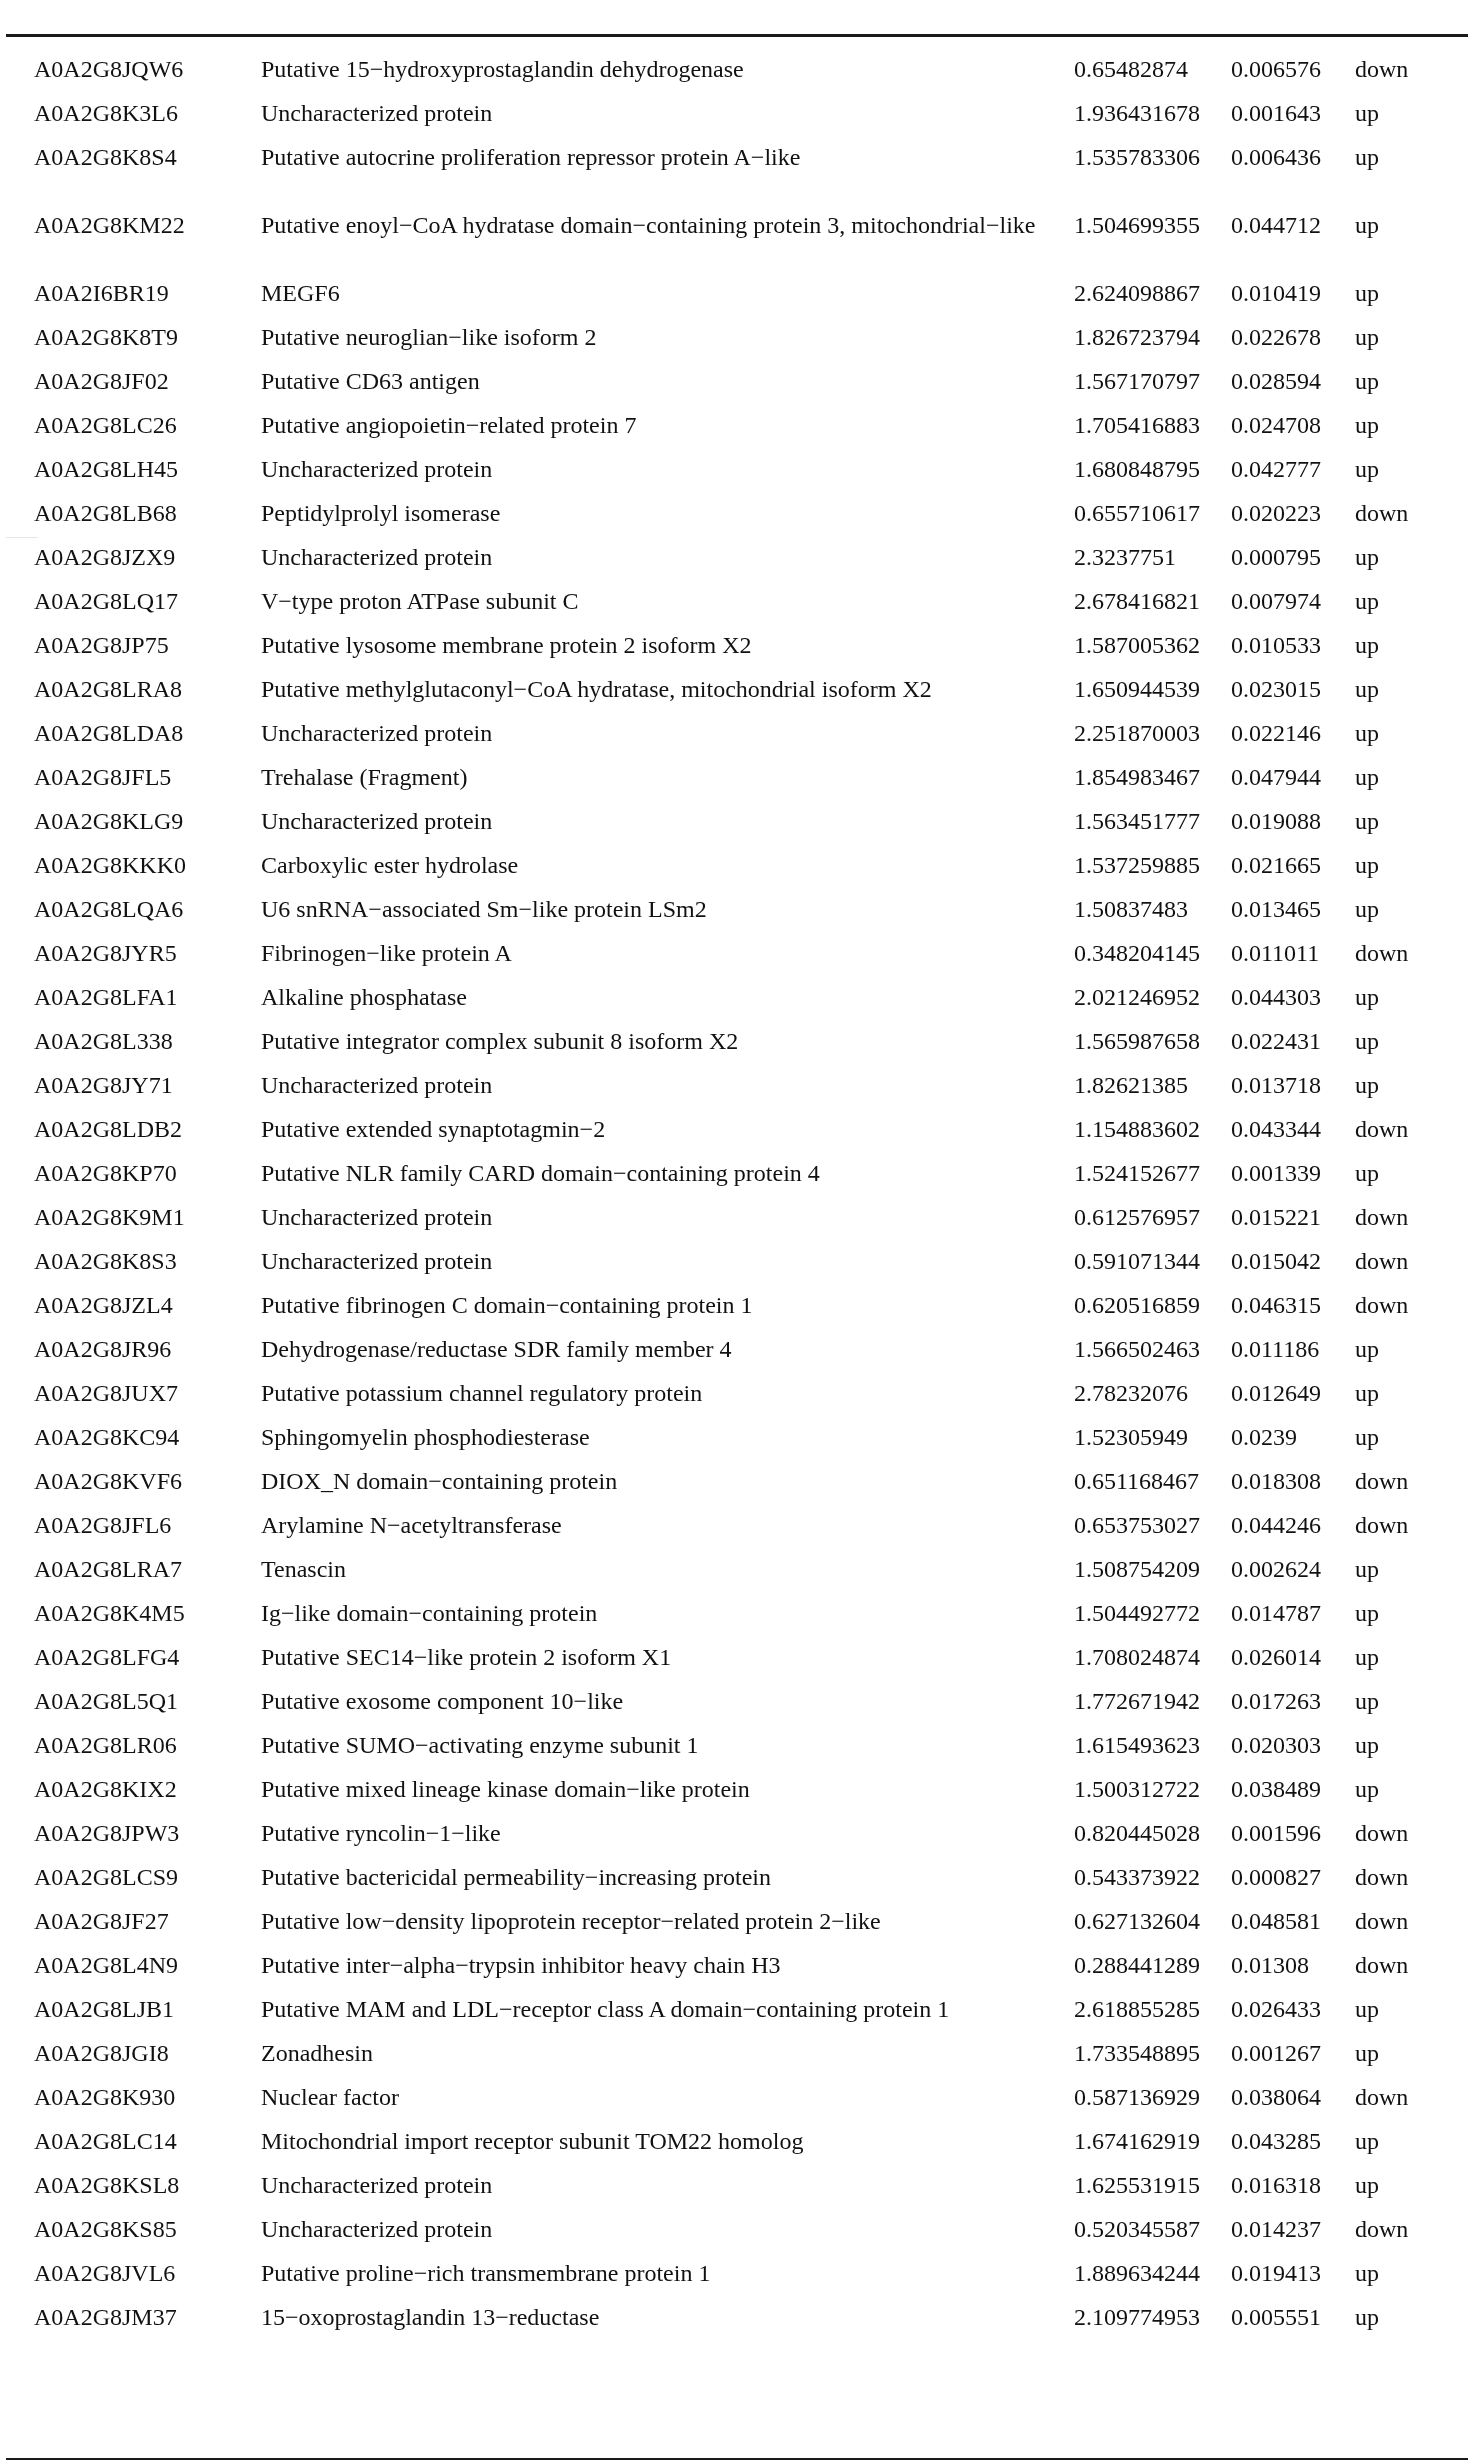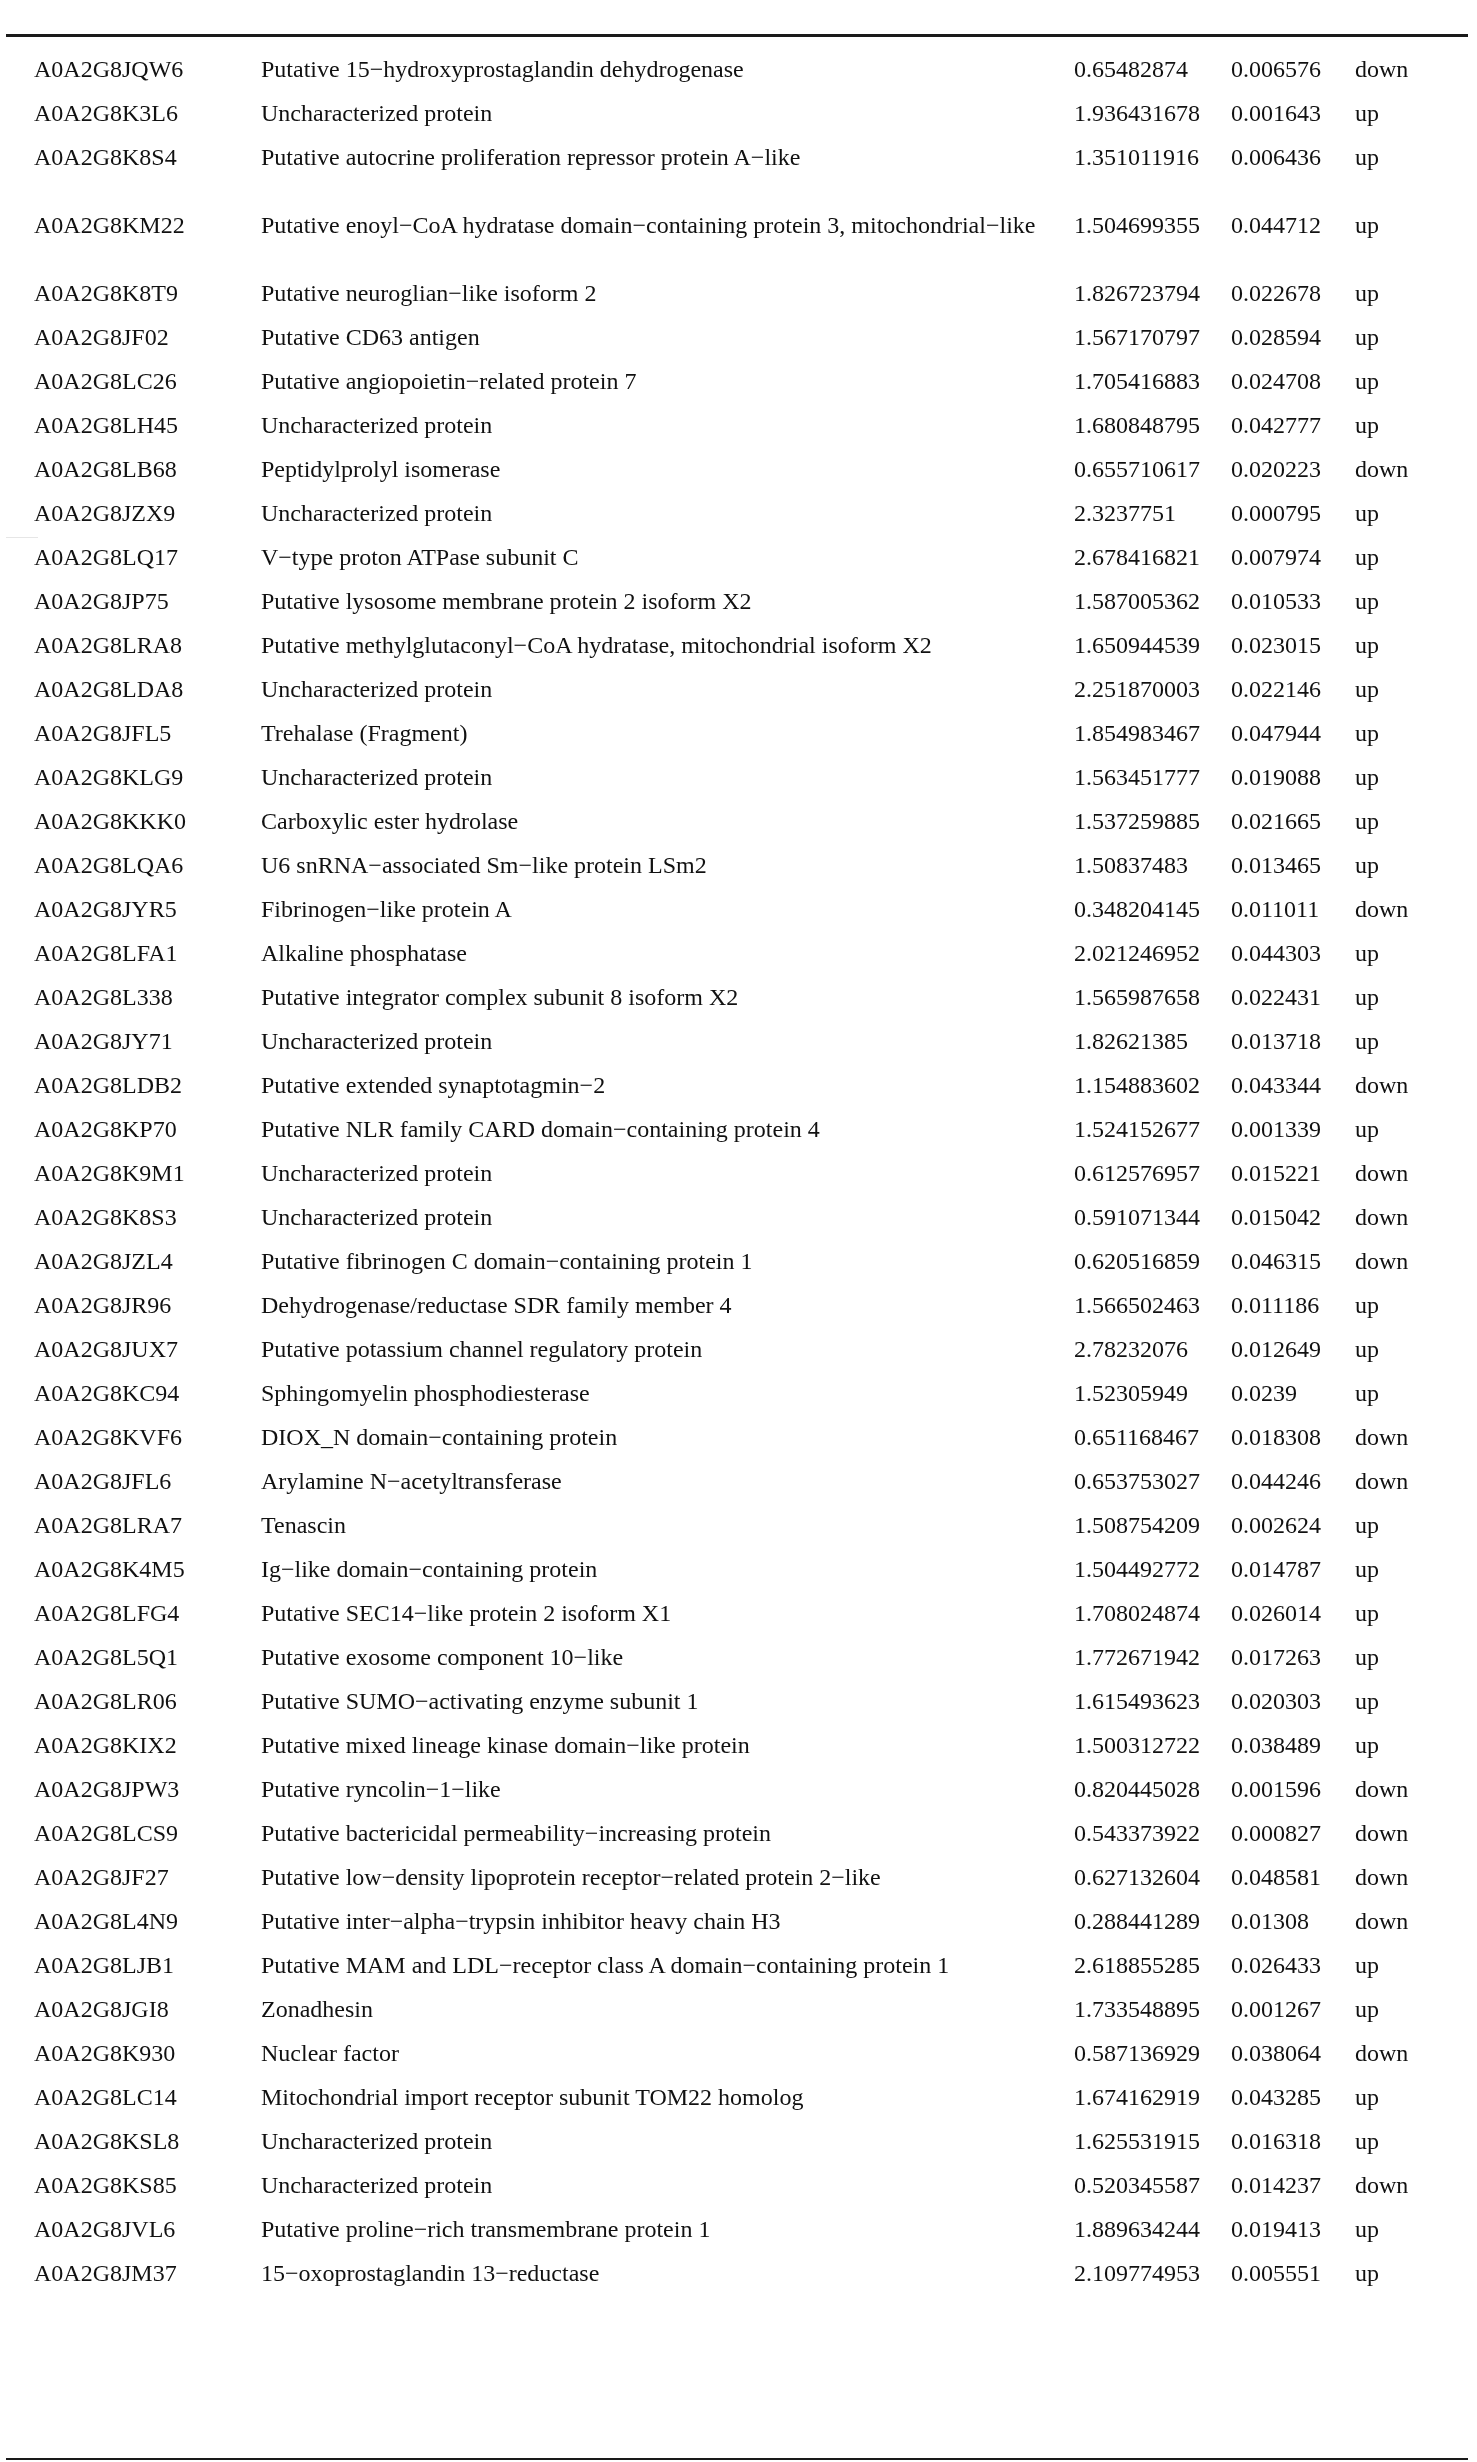--- a/index.html
+++ b/index.html
@@ -94,29 +94,36 @@
         <tr>
           <td class="cell-id">A0A2G8K3L6</td>
           <td class="cell-desc">Uncharacterized protein</td>
           <td class="cell-fc">1.936431678</td>
           <td class="cell-p">0.001643</td>
           <td class="cell-reg">up</td>
         </tr>
         <tr>
           <td class="cell-id">A0A2G8K8S4</td>
           <td class="cell-desc">Putative autocrine proliferation repressor protein A−like</td>
-          <td class="cell-fc">1.351011916</td>
+          <td class="cell-fc">1.535783306</td>
           <td class="cell-p">0.006436</td>
           <td class="cell-reg">up</td>
         </tr>
         <tr class="tall">
           <td class="cell-id">A0A2G8KM22</td>
           <td class="cell-desc wrap">Putative enoyl−CoA hydratase domain−containing protein 3, mitochondrial−like</td>
           <td class="cell-fc">1.504699355</td>
           <td class="cell-p">0.044712</td>
+          <td class="cell-reg">up</td>
+        </tr>
+        <tr>
+          <td class="cell-id">A0A2I6BR19</td>
+          <td class="cell-desc">MEGF6</td>
+          <td class="cell-fc">2.624098867</td>
+          <td class="cell-p">0.010419</td>
           <td class="cell-reg">up</td>
         </tr>
         <tr>
           <td class="cell-id">A0A2G8K8T9</td>
           <td class="cell-desc">Putative neuroglian−like isoform 2</td>
           <td class="cell-fc">1.826723794</td>
           <td class="cell-p">0.022678</td>
           <td class="cell-reg">up</td>
         </tr>
         <tr>

